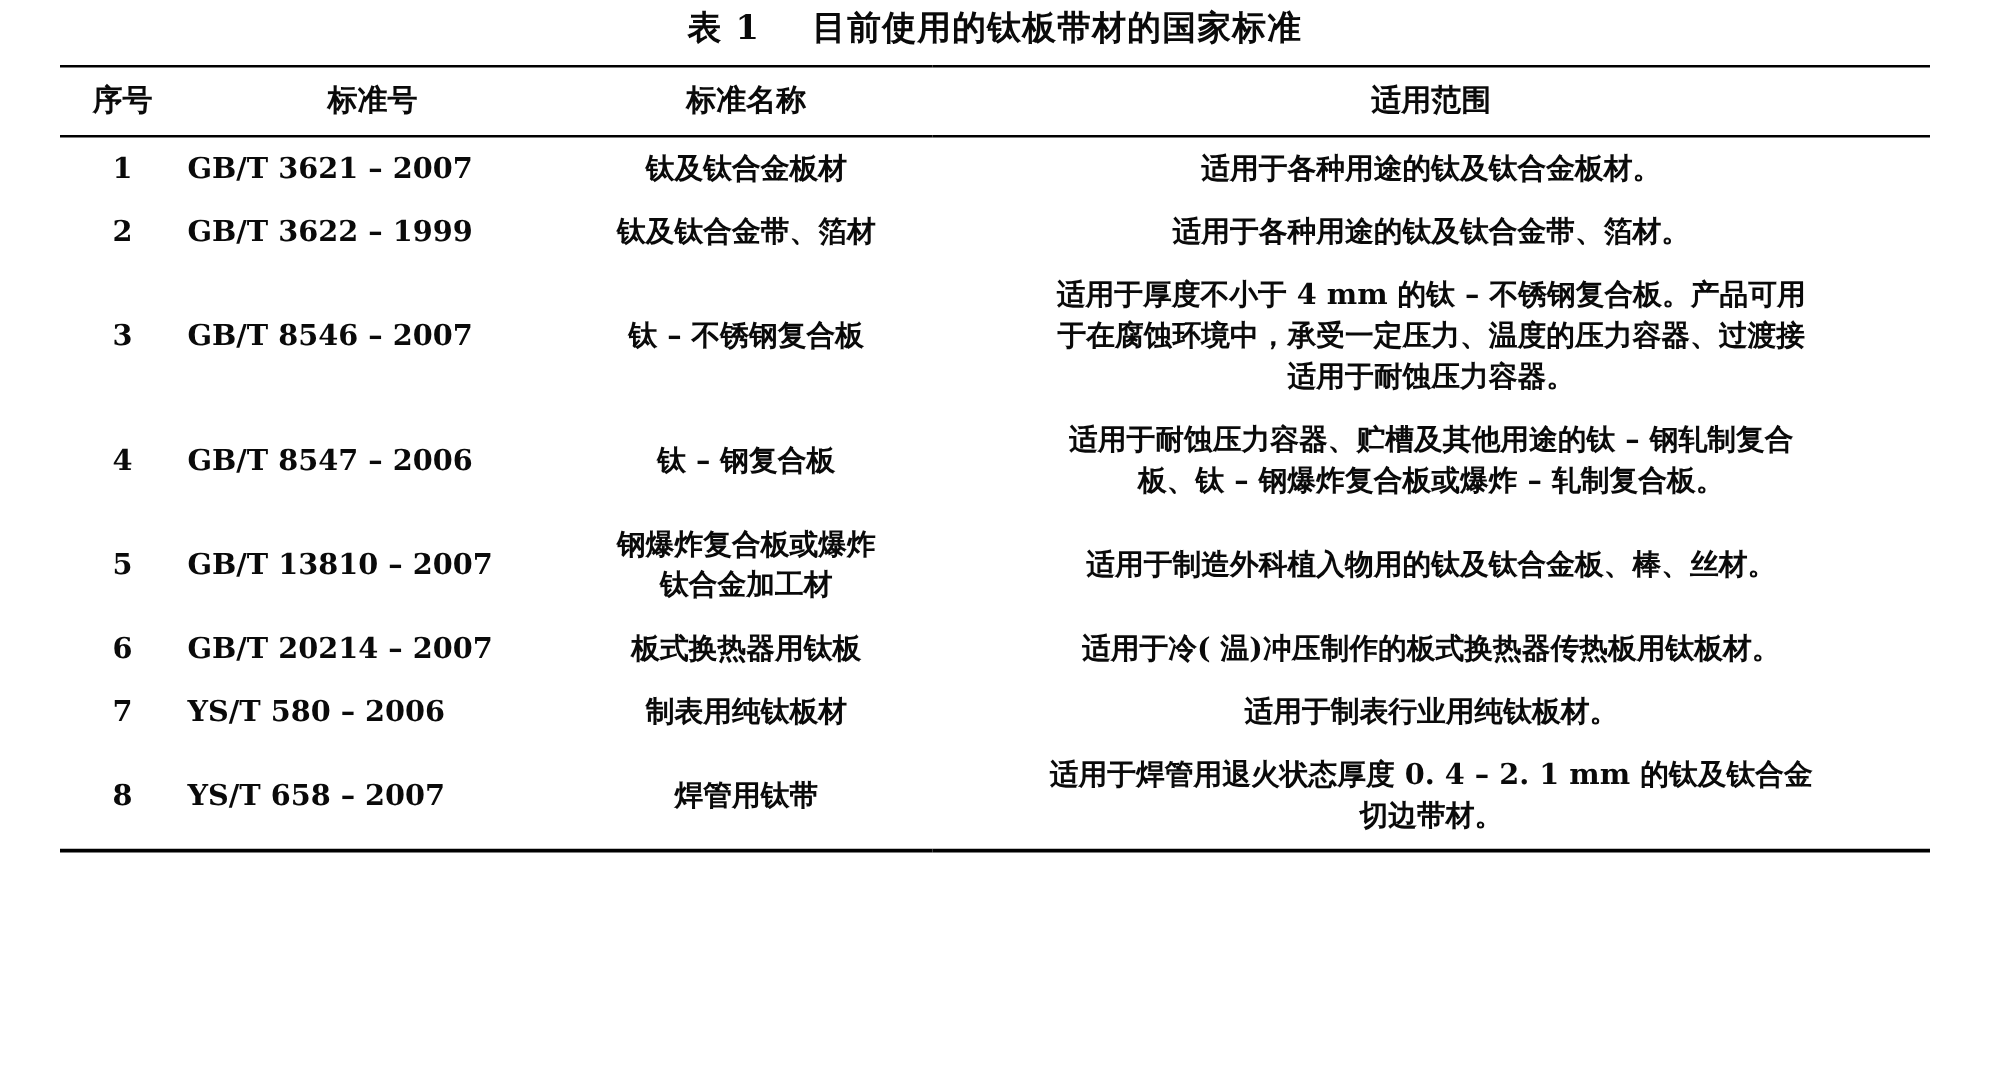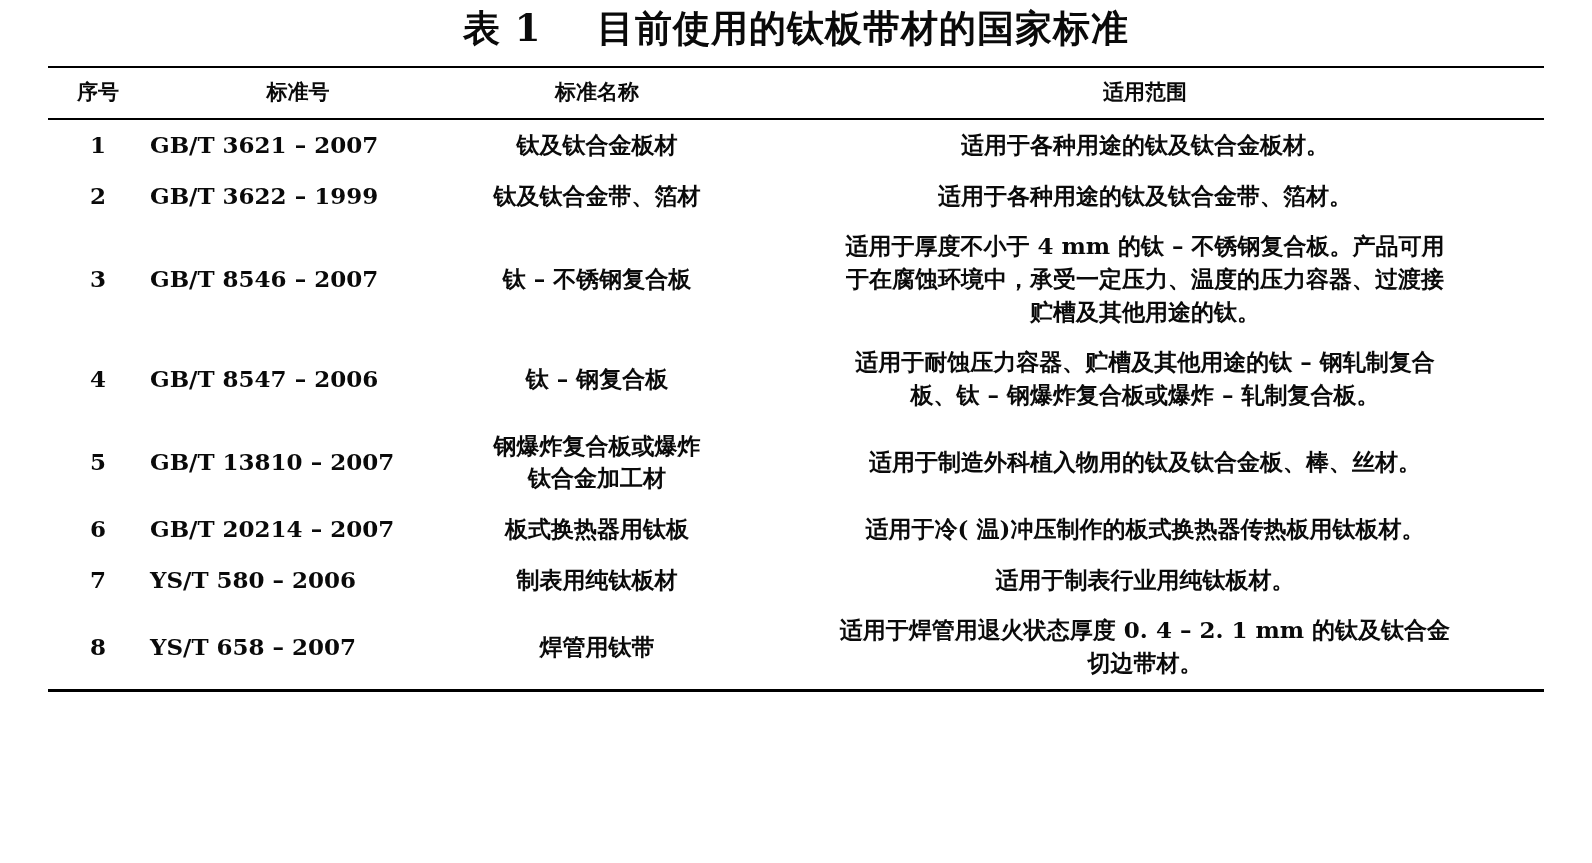--- a/index.html
+++ b/index.html
@@ -17,34 +17,34 @@
   .page {
     width: 1592px;
     height: 863px;
     position: relative;
     box-sizing: border-box;
     padding: 0 48px;
   }
   .table-title {
     text-align: center;
     font-weight: bold;
-    font-size: 37px;
+    font-size: 27px;
     letter-spacing: 1px;
     padding-top: 4px;
     padding-bottom: 12px;
     white-space: pre;
   }
   table.std-table {
     width: 100%;
     border-collapse: collapse;
     table-layout: fixed;
   }
   table.std-table thead th {
     font-weight: bold;
-    font-size: 21px;
+    font-size: 24px;
     padding: 10px 4px 12px 4px;
     text-align: center;
     vertical-align: middle;
   }
   .rule-top {
     border-top: 3px solid #000;
   }
   .rule-mid {
     border-top: 2px solid #000;
   }
@@ -124,21 +124,21 @@
         </tr>
         <tr>
           <td class="c-no">3</td>
           <td class="c-code">GB/T 8546 – 2007</td>
           <td class="c-name">
             <span class="name-line">钛 – 不锈钢复合板</span>
           </td>
           <td class="c-scope">
             <span class="scope-line">适用于厚度不小于 4 mm 的钛 – 不锈钢复合板。产品可用</span>
             <span class="scope-line">于在腐蚀环境中，承受一定压力、温度的压力容器、过渡接</span>
-            <span class="scope-line">贮槽及其他用途的钛。</span>
+            <span class="scope-line">适用于耐蚀压力容器。</span>
           </td>
         </tr>
         <tr>
           <td class="c-no">4</td>
           <td class="c-code">GB/T 8547 – 2006</td>
           <td class="c-name">
             <span class="name-line">钛 – 钢复合板</span>
           </td>
           <td class="c-scope">
             <span class="scope-line">适用于耐蚀压力容器、贮槽及其他用途的钛 – 钢轧制复合</span>

